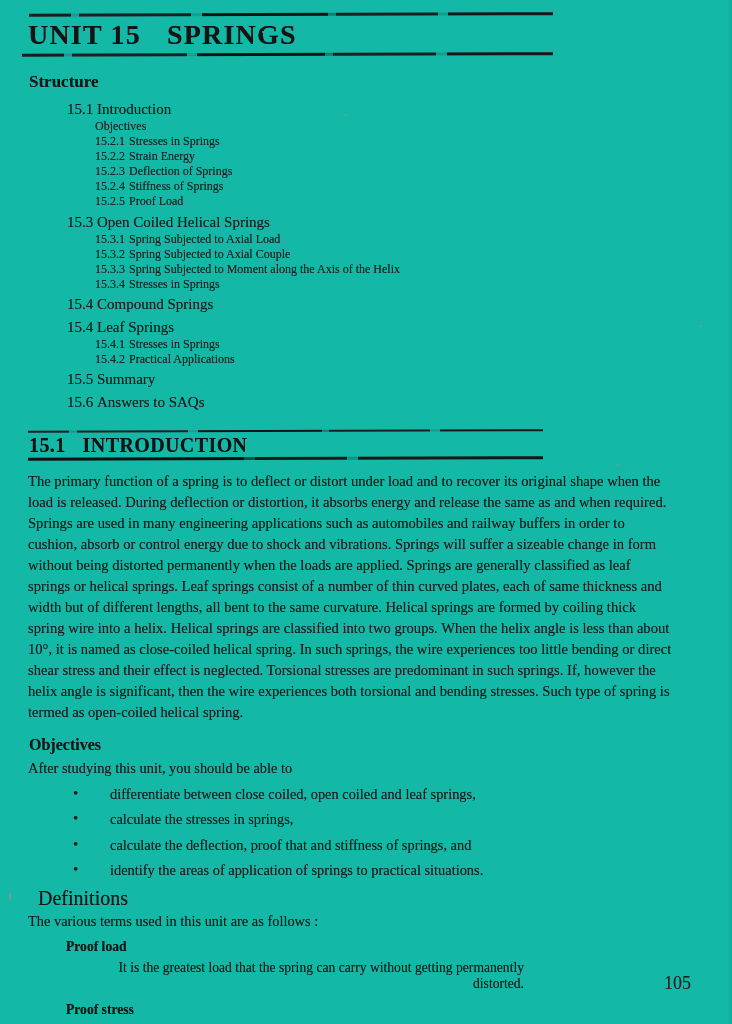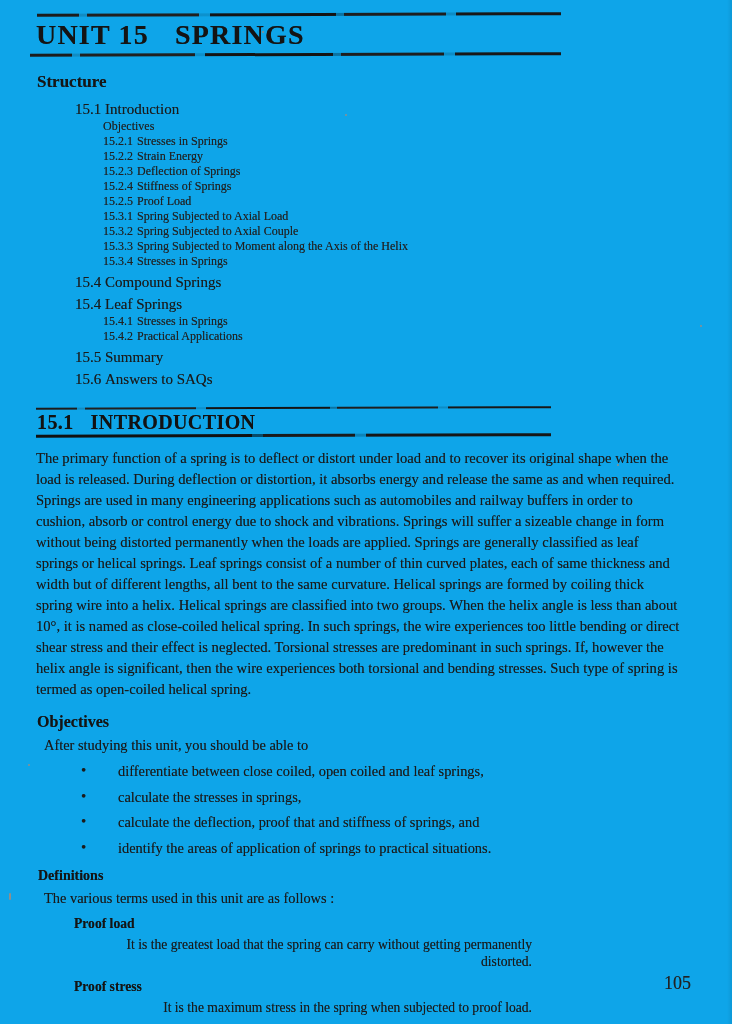--- a/index.html
+++ b/index.html
@@ -5,26 +5,26 @@
   html,body{margin:0;padding:0;}
   body{
     width:732px;height:1024px;
     background:#e9e9e7;
     font-family:"Liberation Serif","DejaVu Serif",serif;
     -webkit-font-smoothing:antialiased;
   }
   .page{
     position:relative;
     width:732px;height:1024px;
-    background:#0ea5e9;
+    background:#14b8a6;
     overflow:hidden;
     color:#1b1b1b;
     text-shadow:0 0 .6px rgba(25,25,25,.55);
     box-sizing:border-box;
-    padding:0 24px 0 36px;
+    padding:0 24px 0 28px;
   }
   .page::after{
     content:"";position:absolute;right:0;top:0;width:5px;height:100%;
     background:linear-gradient(90deg,rgba(0,0,0,0),rgba(0,0,0,.08));
     pointer-events:none;
   }
   
   .hrule{
     height:2px;border:0;
     background:linear-gradient(90deg,
@@ -76,34 +76,34 @@
     margin:11px 0 0 0;
     width:648px;
     font-size:14.6px;line-height:21px;
     text-align:left;color:#1a1a1a;
   }
   .obj-h{
     margin:12px 0 0 1px;
     font-size:16px;line-height:19px;font-weight:700;color:#141414;
   }
   .lead{
-    margin:6px 0 0 8px;
+    margin:6px 0 0 0;
     font-size:14.4px;line-height:17px;color:#1a1a1a;
   }
   .bullets{margin:8px 0 0 0;}
   .bullet-row{
     position:relative;padding-left:82px;margin-top:9px;
     font-size:14.4px;line-height:16.5px;
   }
   .bullet-row .dot{
     position:absolute;left:45px;top:-1px;font-size:15px;
   }
   .def-h{
-    margin:11px 0 0 2px;
-    font-size:14px;line-height:17px;font-weight:700;color:#141414;
+    margin:11px 0 0 10px;
+    font-size:20px;line-height:17px;font-weight:400;color:#141414;
   }
   .terms{margin:0;}
   .term-name{
     margin:9px 0 0 38px;
     font-size:13.6px;line-height:16px;font-weight:700;color:#141414;
   }
   .term-def{
     margin:5px 0 0 68px;
     width:428px;
     font-size:13.6px;line-height:16.5px;color:#1a1a1a;text-align:right;
@@ -128,20 +128,21 @@
   <h2 class="structure-h">Structure</h2>
 
   <div class="toc">
       <div class="toc-row l1"><span class="num">15.1</span><span class="lbl">Introduction</span></div>
       <div class="toc-row l2"><span class="lbl">Objectives</span></div>
       <div class="toc-row l2"><span class="num">15.2.1</span><span class="lbl">Stresses in Springs</span></div>
       <div class="toc-row l2"><span class="num">15.2.2</span><span class="lbl">Strain Energy</span></div>
       <div class="toc-row l2"><span class="num">15.2.3</span><span class="lbl">Deflection of Springs</span></div>
       <div class="toc-row l2"><span class="num">15.2.4</span><span class="lbl">Stiffness of Springs</span></div>
       <div class="toc-row l2"><span class="num">15.2.5</span><span class="lbl">Proof Load</span></div>
+      <div class="toc-row l1"><span class="num">15.3</span><span class="lbl">Open Coiled Helical Springs</span></div>
       <div class="toc-row l2"><span class="num">15.3.1</span><span class="lbl">Spring Subjected to Axial Load</span></div>
       <div class="toc-row l2"><span class="num">15.3.2</span><span class="lbl">Spring Subjected to Axial Couple</span></div>
       <div class="toc-row l2"><span class="num">15.3.3</span><span class="lbl">Spring Subjected to Moment along the Axis of the Helix</span></div>
       <div class="toc-row l2"><span class="num">15.3.4</span><span class="lbl">Stresses in Springs</span></div>
       <div class="toc-row l1"><span class="num">15.4</span><span class="lbl">Compound Springs</span></div>
       <div class="toc-row l1"><span class="num">15.4</span><span class="lbl">Leaf Springs</span></div>
       <div class="toc-row l2"><span class="num">15.4.1</span><span class="lbl">Stresses in Springs</span></div>
       <div class="toc-row l2"><span class="num">15.4.2</span><span class="lbl">Practical Applications</span></div>
       <div class="toc-row l1"><span class="num">15.5</span><span class="lbl">Summary</span></div>
       <div class="toc-row l1"><span class="num">15.6</span><span class="lbl">Answers to SAQs</span></div>

